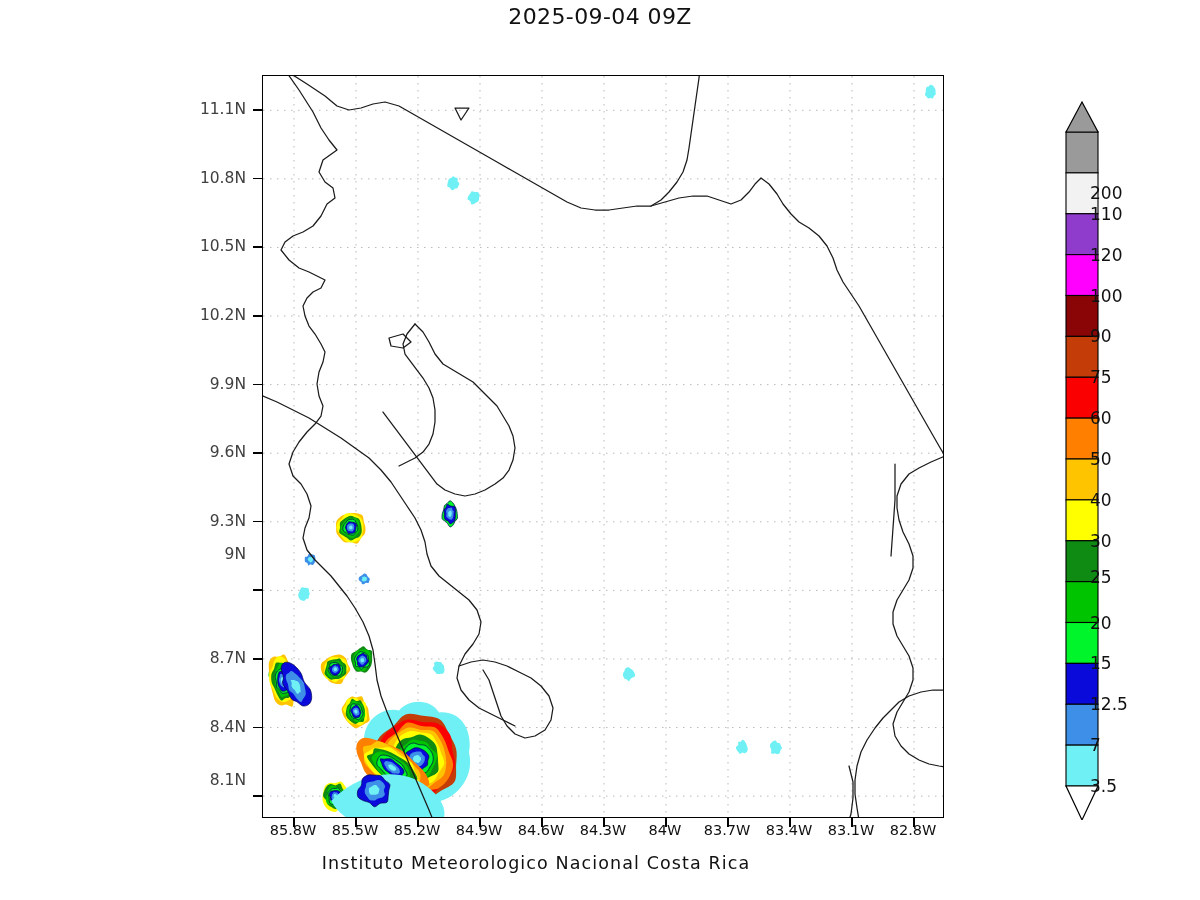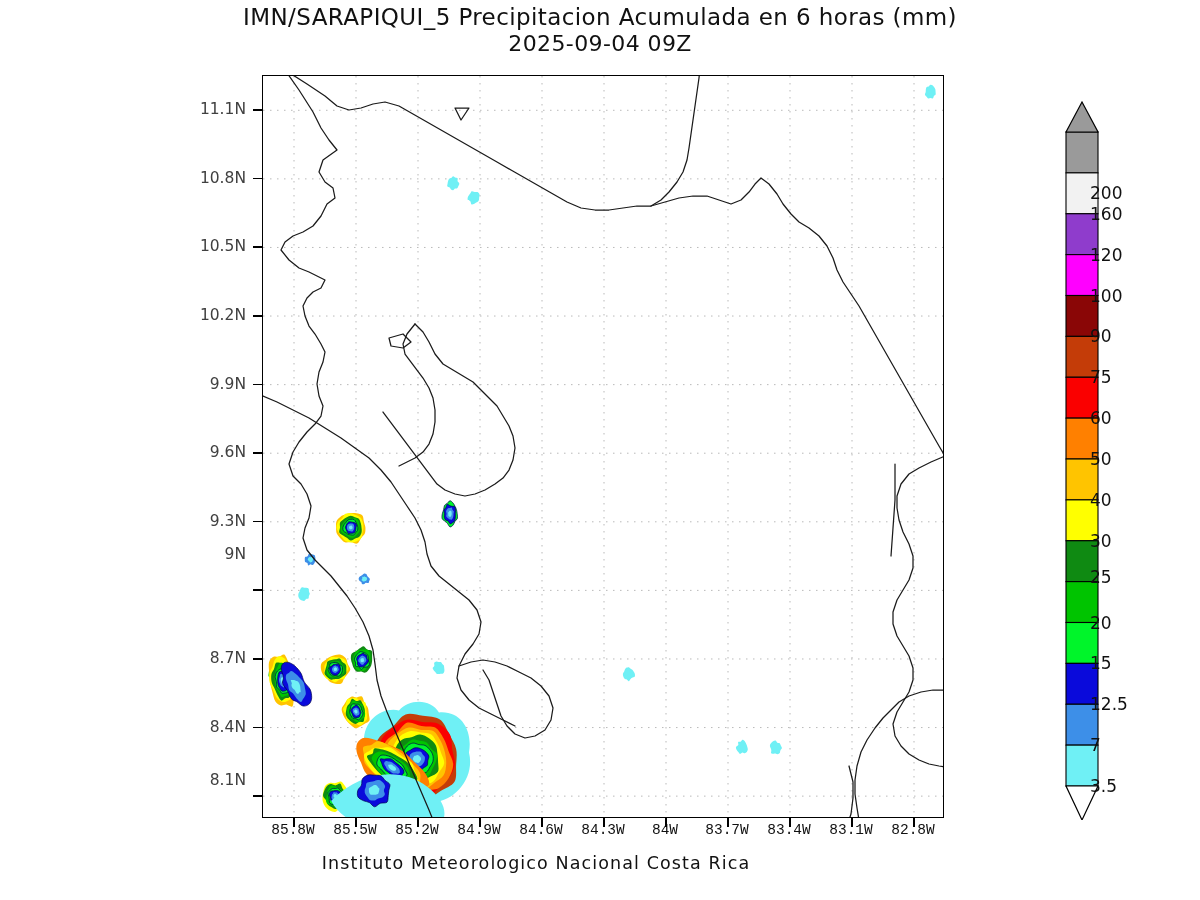--- a/index.html
+++ b/index.html
@@ -28,21 +28,21 @@
     position:absolute;left:262px;top:75px;width:682px;height:743px;
     border:1.6px solid #000;background:#fff;box-sizing:border-box;
     overflow:hidden;
   }
   #plot svg{display:block;position:absolute;left:0;top:0;}
   .ytick-wrap{position:absolute;left:0;top:0;width:262px;height:900px;pointer-events:none;}
   .ytick-label{
     position:absolute;right:16px;font-size:15.5px;color:#404040;
     transform:translateY(-50%);white-space:nowrap;
   }
-  .xtick-wrap{position:absolute;left:0;top:0;width:1200px;height:900px;pointer-events:none;font-family:Liberation Mono, monospace;}
+  .xtick-wrap{position:absolute;left:0;top:0;width:1200px;height:900px;pointer-events:none;}
   .xtick-label{
     position:absolute;top:822px;font-size:14.5px;color:#111;
     transform:translateX(-50%);white-space:nowrap;
   }
 
   
   #colorbar{position:absolute;left:1048px;top:96px;width:150px;height:724px;}
   #colorbar svg{position:absolute;left:0;top:0;}
   .cb-label{
     position:absolute;left:42px;font-size:17px;color:#111;
@@ -54,21 +54,20 @@
     position:absolute;left:0;top:853px;width:1072px;text-align:center;
     font-size:17.5px;color:#111;letter-spacing:1.1px;white-space:nowrap;
   }
 </style>
 </head>
 <body>
 
 <div id="root">
 
   <div class="title-block">
-    <div class="title-line">IMN/SARAPIQUI_5 Precipitacion Acumulada en 6 horas (mm)</div>
     <div class="title-line sub">2025-09-04 09Z</div>
   </div>
 
   <div class="ytick-wrap" id="ytick-wrap">
       <div class="ytick-label" style="top: 109.292px;">11.1N</div>
       <div style="position: absolute; left: 253px; width: 9px; height: 1.6px; background: rgb(0, 0, 0); top: 109.292px;"></div>
       <div class="ytick-label" style="top: 177.877px;">10.8N</div>
       <div style="position: absolute; left: 253px; width: 9px; height: 1.6px; background: rgb(0, 0, 0); top: 177.877px;"></div>
       <div class="ytick-label" style="top: 246.462px;">10.5N</div>
       <div style="position: absolute; left: 253px; width: 9px; height: 1.6px; background: rgb(0, 0, 0); top: 246.462px;"></div>
@@ -358,19 +357,19 @@
         <div class="cb-label" style="top: 526.5px;">20</div>
         <div class="cb-label" style="top: 481px;">25</div>
         <div class="cb-label" style="top: 444.75px;">30</div>
         <div class="cb-label" style="top: 403.875px;">40</div>
         <div class="cb-label" style="top: 363px;">50</div>
         <div class="cb-label" style="top: 322.125px;">60</div>
         <div class="cb-label" style="top: 281.25px;">75</div>
         <div class="cb-label" style="top: 240.375px;">90</div>
         <div class="cb-label" style="top: 199.5px;">100</div>
         <div class="cb-label" style="top: 158.625px;">120</div>
-        <div class="cb-label" style="top: 117.75px;">160</div>
+        <div class="cb-label" style="top: 117.75px;">110</div>
         <div class="cb-label" style="top: 76.875px; margin-top: 20px;">200</div>
       </div>
   </div>
 
   <div class="footer">Instituto Meteorologico Nacional Costa Rica</div>
 </div>
 
 </body></html>

